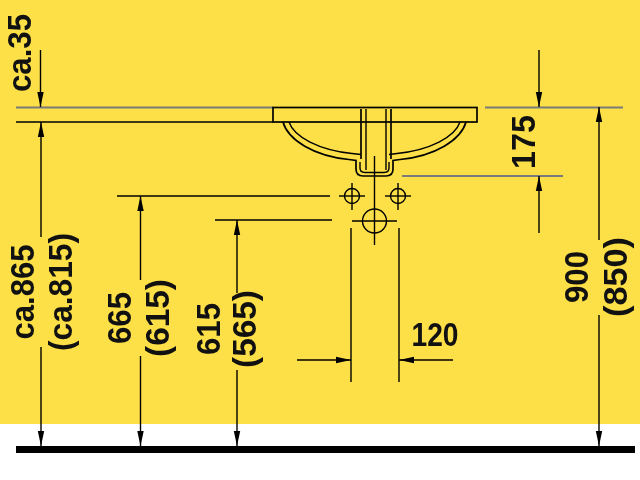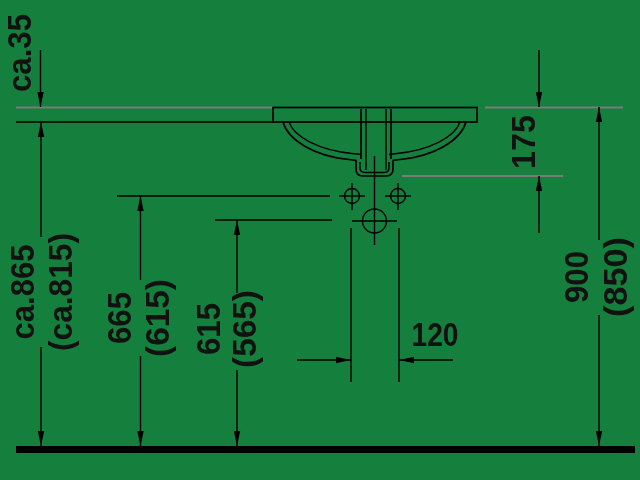--- a/index.html
+++ b/index.html
@@ -6,22 +6,22 @@
     margin: 0;
     padding: 0;
     background: #ffffff;
     width: 640px;
     height: 480px;
     overflow: hidden;
   }
   .stage {
     position: relative;
     width: 640px;
-    height: 480px;
-    background: #15803d;
+    height: 424px;
+    background: #fde047;
   }
   svg { display: block; }
   .dim-text {
     font-family: "Liberation Sans", "DejaVu Sans", sans-serif;
     font-weight: bold;
     font-size: 34px;
     fill: #111111;
   }
   .thin  { stroke: #000000; stroke-width: 1.4; fill: none; }
   .body-line { stroke: #000000; stroke-width: 1.7; fill: none; }

